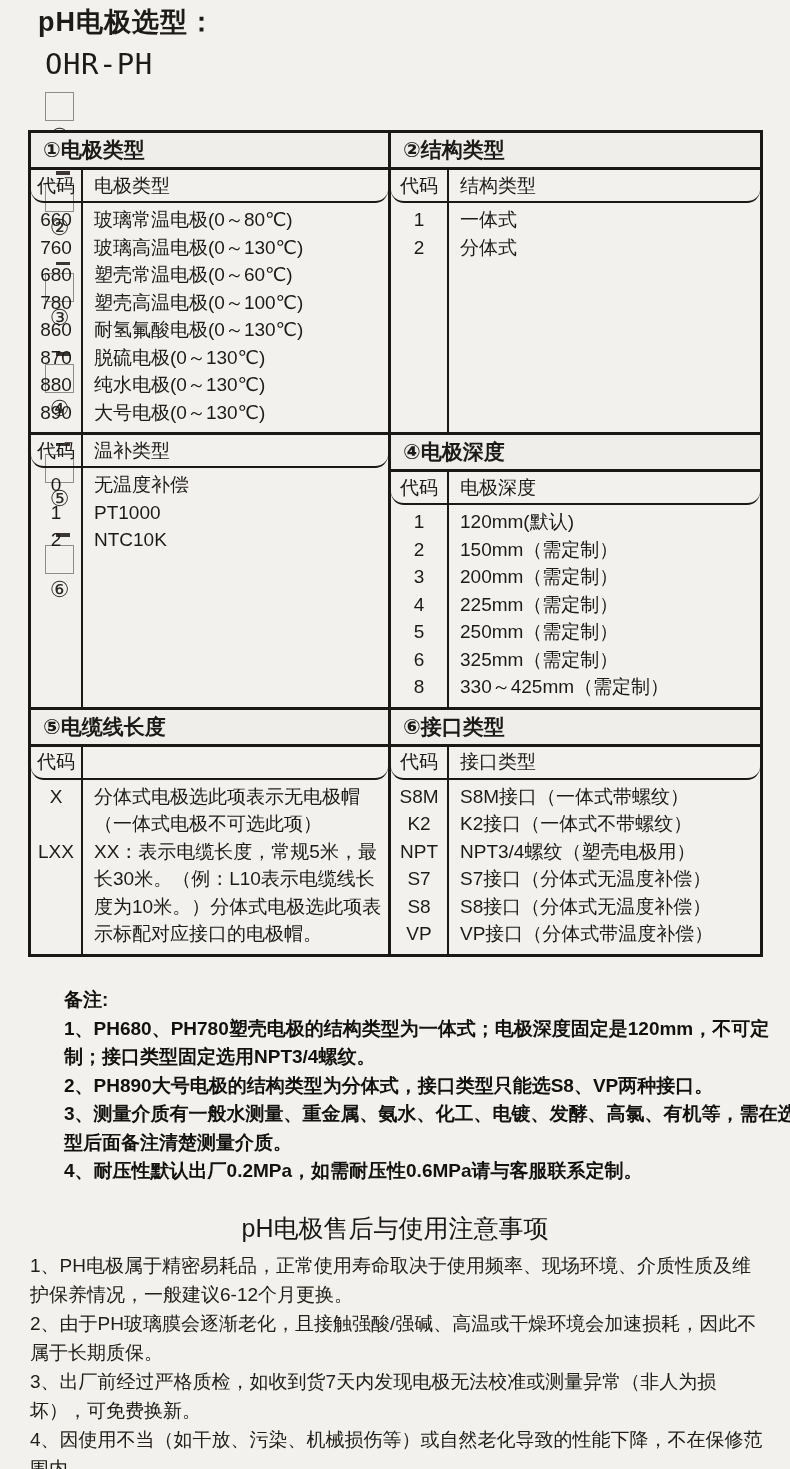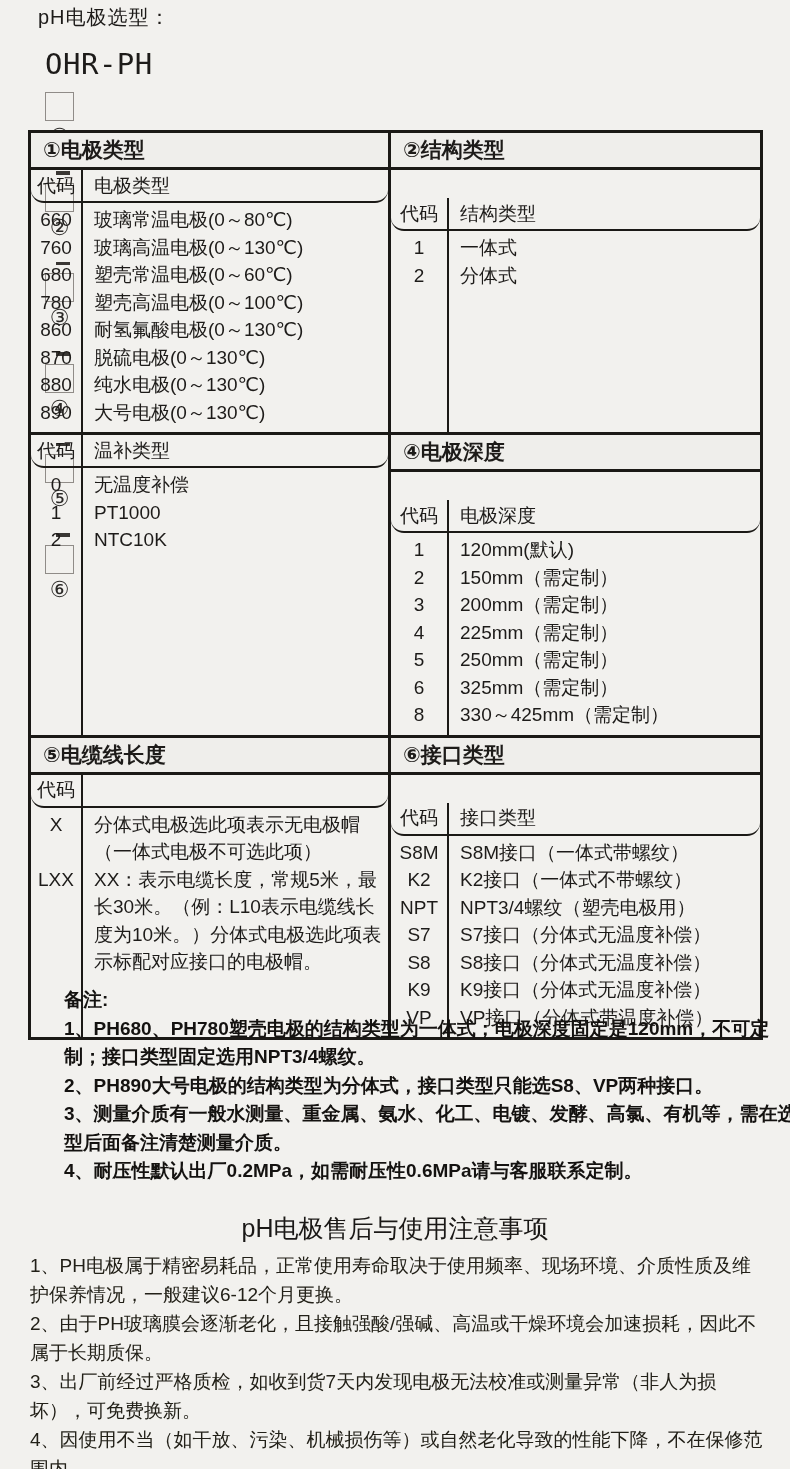--- a/index.html
+++ b/index.html
@@ -8,21 +8,21 @@
     position:relative;
     background:var(--bg, #f2f1ee);
     color:var(--text, #1d1b19);
     font-family:"Liberation Sans","DejaVu Sans",sans-serif;
     overflow:hidden;
   }
 
   
   .page-title {
     position:absolute; left:38px; top:4px;
-    font-size:20px; font-weight:normal; letter-spacing:1px;
+    font-size:27px; font-weight:bold; letter-spacing:1px;
   }
   .model-row {
     position:absolute; left:45px; top:44px;
     display:flex; align-items:flex-start;flex-direction:column;
   }
   .model-prefix {
     font-family:"DejaVu Sans Mono","Liberation Mono",monospace;
     font-size:29px; line-height:40px; letter-spacing:0.5px;
     margin-right:16px;
   }
@@ -43,21 +43,21 @@
   
   .sel-table {
     position:absolute; left:28px; top:130px; width:735px;
     border:3px solid var(--line, #1b1916);
     background:transparent;
   }
   .pair { display:flex; align-items:stretch; }
   .pair + .pair { border-top:3px solid var(--line, #1b1916); }
   .section { display:flex; flex-direction:column; }
   .section.left  { width:360px; border-right:3px solid var(--line, #1b1916); }
-  .section.right { width:369px;gap:28px; }
+  .section.right { width:369px; }
   .sec-title {
     height:37px; line-height:34px; padding-left:12px;
     font-size:21px; font-weight:bold;
     border-bottom:3px solid var(--line, #1b1916);
     background:#efeeeb;
   }
   .sec-grid { position:relative; flex:1; display:flex; flex-direction:column; }
   .sec-grid::before {
     content:""; position:absolute; top:0; bottom:0; width:2px;
     background:var(--line, #1b1916);
@@ -300,24 +300,20 @@
             </div>
             <div class="row">
               <div class="code-col">S7</div>
               <div class="desc-col">S7接口（分体式无温度补偿）</div>
             </div>
             <div class="row">
               <div class="code-col">S8</div>
               <div class="desc-col">S8接口（分体式无温度补偿）</div>
             </div>
             <div class="row">
-              <div class="code-col">K9</div>
-              <div class="desc-col">K9接口（分体式无温度补偿）</div>
-            </div>
-            <div class="row">
               <div class="code-col">VP</div>
               <div class="desc-col">VP接口（分体式带温度补偿）</div>
             </div>
           </div>
         </div>
       </div>
     </div>
   </div>
 
 <div class="notes">

